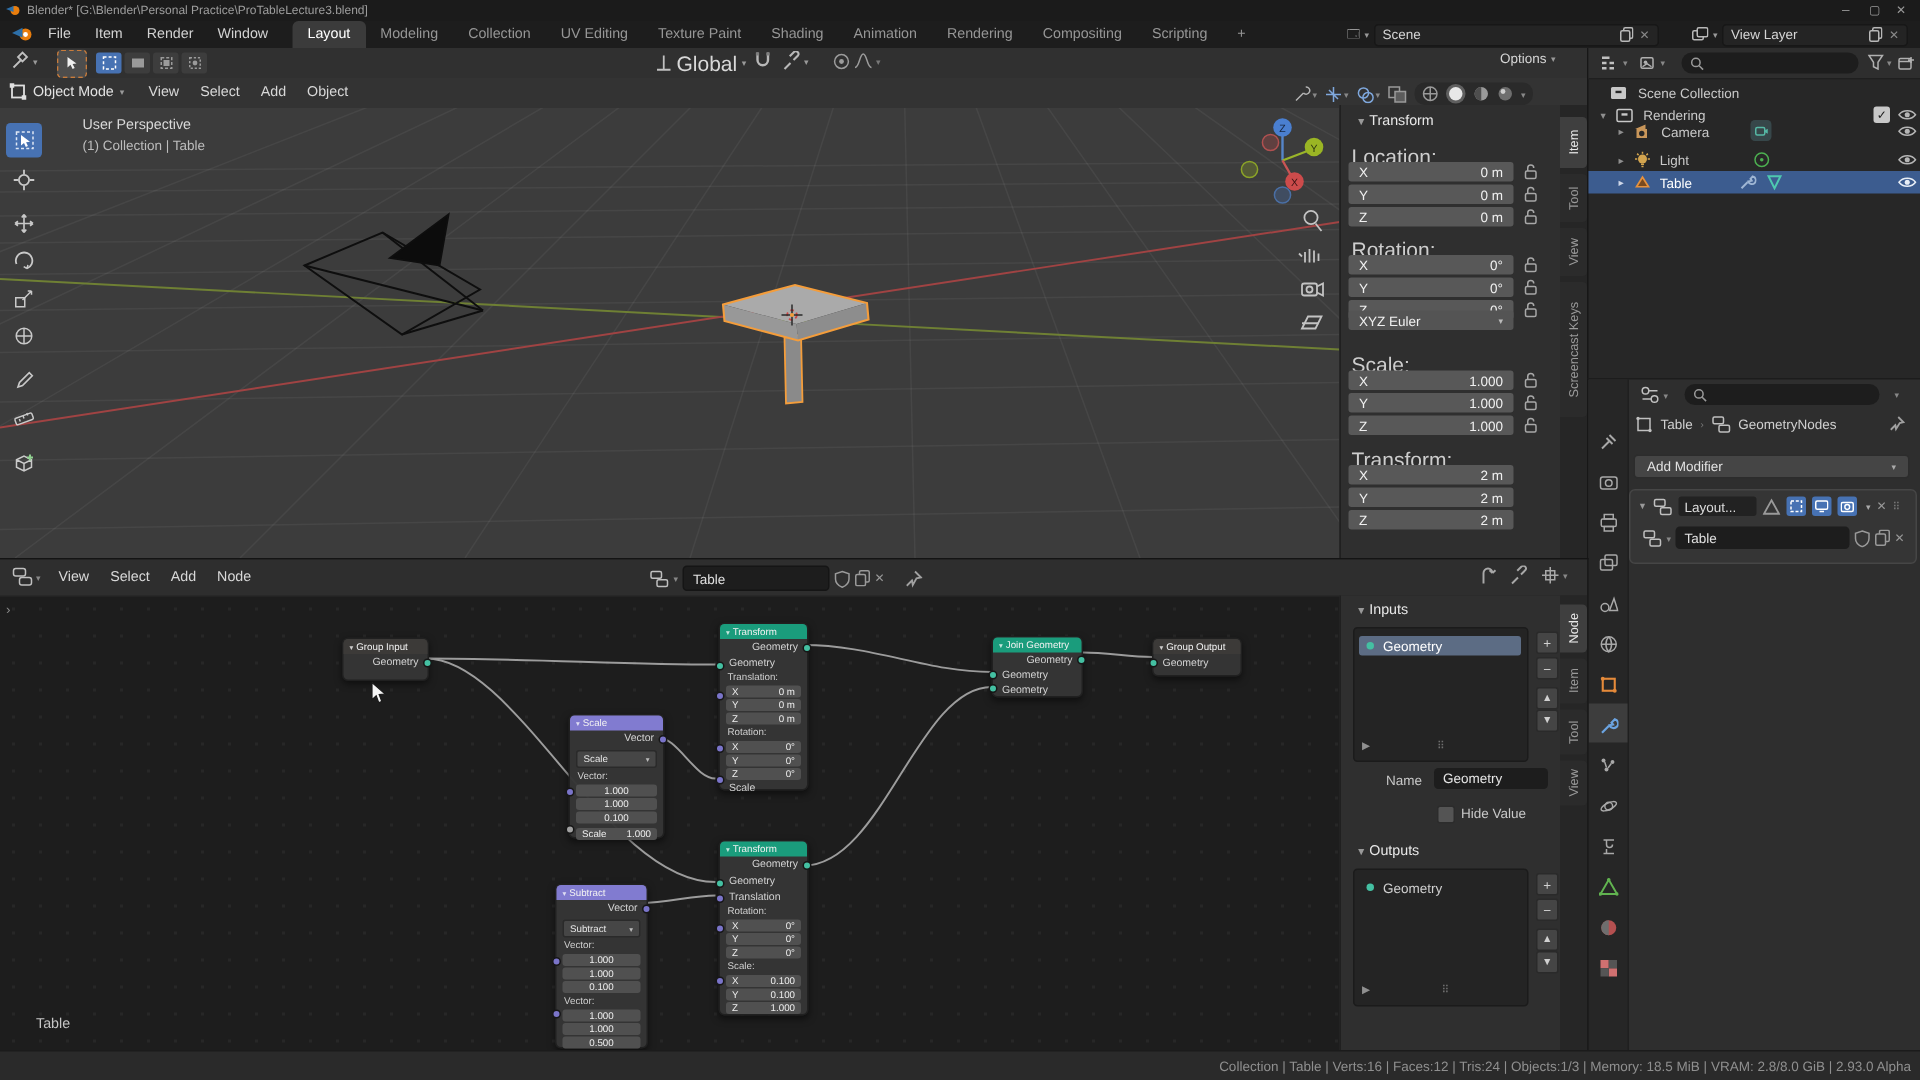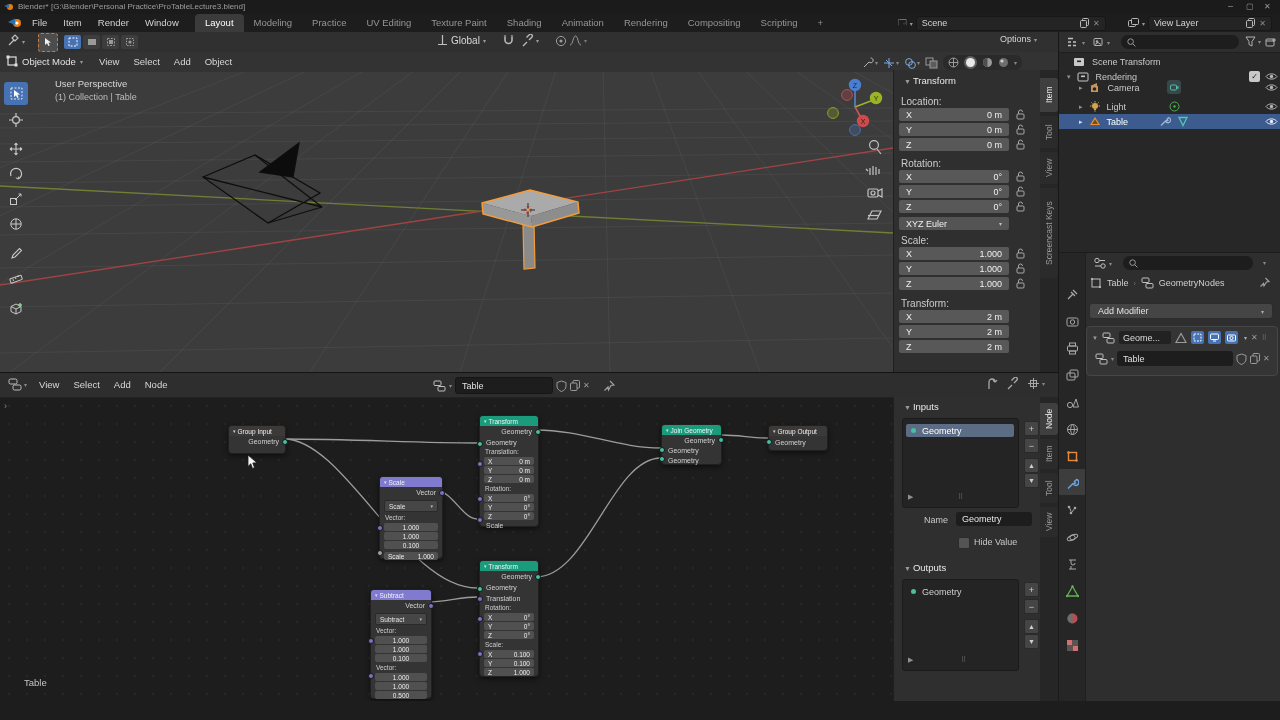--- a/index.html
+++ b/index.html
@@ -11,21 +11,21 @@
   .menu-item{font-size:9.5px;color:#d2d2d2;padding:0 8px;line-height:18px;}
   .ws-tab{font-size:9.5px;color:#969696;padding:0 10px;line-height:18px;border-radius:4px 4px 0 0;}
   .ws-tab.active{background:#3b3b3b;color:#ffffff;}
   .darkfield{background:#242424;border:1px solid #171717;border-radius:3px;color:#d5d5d5;}
   .hdr{background:#323232;border-bottom:1px solid #232323;}
   .vhdr-menu{font-size:9.5px;color:#d8d8d8;padding:0 7px;line-height:20px;}
   
   .pfield{position:absolute;left:5px;width:110px;height:13px;background:#585858;border-radius:2px;
           display:flex;align-items:center;justify-content:space-between;padding:0 7px;box-sizing:border-box;
           color:#f0f0f0;font-size:9px;}
-  .plabel{position:absolute;left:7px;color:#cdcdcd;font-size:10px;}
+  .plabel{position:absolute;left:7px;color:#cdcdcd;font-size:14px;}
   .lock{position:absolute;left:122px;width:9px;height:11px;}
   .vtab{position:absolute;left:0;width:18px;writing-mode:vertical-rl;transform:rotate(180deg);
         text-align:center;font-size:8.5px;color:#9a9a9a;background:#2b2b2b;border-radius:3px 0 0 3px;
         display:flex;align-items:center;justify-content:center;}
   .vtab.active{background:#3f3f3f;color:#e8e8e8;}
   
   .node{position:absolute;background:rgba(53,53,53,.97);border:1px solid #202020;border-radius:4px;
         box-shadow:0 2px 5px rgba(0,0,0,.5);font-size:7px;color:#d2d2d2;box-sizing:border-box;}
   .nhead{height:10px;border-radius:3px 3px 0 0;display:flex;align-items:center;padding:0 4px;gap:2px;
          font-size:6.5px;color:#f2f2f2;}
@@ -76,21 +76,21 @@
     <div class="abs flex" style="left:24px;top:0;height:18px;align-items:center;">
       <div class="menu-item">File</div>
       <div class="menu-item">Item</div>
       <div class="menu-item">Render</div>
       <div class="menu-item">Window</div>
       <div class="menu-item">Help</div>
     </div>
     <div class="abs flex" style="left:195px;top:0;height:18px;">
       <div class="ws-tab active">Layout</div>
       <div class="ws-tab">Modeling</div>
-      <div class="ws-tab">Practice</div>
+      <div class="ws-tab">Collection</div>
       <div class="ws-tab">UV Editing</div>
       <div class="ws-tab">Texture Paint</div>
       <div class="ws-tab">Shading</div>
       <div class="ws-tab">Animation</div>
       <div class="ws-tab">Rendering</div>
       <div class="ws-tab">Compositing</div>
       <div class="ws-tab">Scripting</div>
       <div class="ws-tab">+</div>
     </div>
 
@@ -161,21 +161,21 @@
           <svg width="10" height="10" viewBox="0 0 10 10">
             <rect x="1.5" y="1.5" width="7" height="7" fill="none" stroke="#9a9a9a" stroke-dasharray="1.5 1.2"></rect>
             <circle cx="5" cy="5" r="1.6" fill="#9a9a9a"></circle>
           </svg>
         </div>
     </div>
     <div class="abs flex" style="left:437px;top:2px;gap:3px;">
       <svg width="11" height="12" viewBox="0 0 11 12">
           <path d="M5.5 1 L5.5 10 M1 10.5 L10 10.5" stroke="#c0c0c0" stroke-width="1.2"></path>
         </svg>
-      <span style="color:#d8d8d8;font-size:10px;">Global</span>
+      <span style="color:#d8d8d8;font-size:14px;">Global</span>
       <span style="color:#999;font-size:6px;">▾</span>
     </div>
     <div class="abs flex" style="left:502px;top:2px;gap:6px;">
       <svg width="13" height="13" viewBox="0 0 13 13">
           <path d="M3 1 L3 6 a3.5 3.5 0 0 0 7 0 L10 1" fill="none" stroke="#b8b8b8" stroke-width="1.6"></path>
           <path d="M3 1 L3 3 M10 1 L10 3" stroke="#7d7d7d" stroke-width="2.2"></path>
         </svg>
       <span class="flex" style="gap:2px;">
         <svg width="13" height="13" viewBox="0 0 13 13">
             <path d="M2 12 L6 8 M8 6 L11 3 a1.8 1.8 0 0 0 -2.5 -2.5 L5.5 3.5" fill="none" stroke="#b8b8b8" stroke-width="1.4"></path>
@@ -449,21 +449,21 @@
         <path d="M2.5 5 V3 a2 2 0 0 1 4 0" fill="none" stroke="#a8a8a8"></path>
       </svg>
     <svg class="lock" style="top:116px;" viewBox="0 0 9 11">
         <rect x="1" y="5" width="7" height="5" rx="1" fill="none" stroke="#a8a8a8"></rect>
         <path d="M2.5 5 V3 a2 2 0 0 1 4 0" fill="none" stroke="#a8a8a8"></path>
       </svg>
     <svg class="lock" style="top:131px;" viewBox="0 0 9 11">
         <rect x="1" y="5" width="7" height="5" rx="1" fill="none" stroke="#a8a8a8"></rect>
         <path d="M2.5 5 V3 a2 2 0 0 1 4 0" fill="none" stroke="#a8a8a8"></path>
       </svg>
-    <div class="pfield" style="top:147px;background:#545454;">
+    <div class="pfield" style="top:137px;background:#545454;">
         <span>XYZ Euler</span>
         <span style="color:#bbb;font-size:6px;">▾</span>
       </div>
     <div class="plabel" style="top:165px;">Scale:</div>
     <div class="pfield" style="top:177px;">
         <span>X</span>
         <span>1.000</span>
       </div>
     <div class="pfield" style="top:192px;">
         <span>Y</span>
@@ -538,21 +538,21 @@
       <svg class="t" style="left:206px;top:4px;" width="12" height="12" viewBox="0 0 12 12">
           <rect x="1" y="3" width="8" height="7" rx="1" fill="none" stroke="#b0b0b0"></rect>
           <path d="M1 5 H9 M9 2 L9 6 M7 4 L11 4" stroke="#b0b0b0"></path>
         </svg>
     </div>
     <div class="orow" style="top:22px;">
       <svg style="margin-left:14px;" width="12" height="11" viewBox="0 0 12 11">
           <rect x="1" y="2" width="10" height="8" rx="1" fill="#c8c8c8"></rect>
           <rect x="4" y="4.5" width="4" height="1.6" fill="#272727"></rect>
         </svg>
-      <span style="margin-left:7px;">Scene Transform</span>
+      <span style="margin-left:7px;">Scene Collection</span>
     </div>
     <div class="orow" style="top:37px;">
       <span style="margin-left:8px;color:#8f8f8f;font-size:7px;">▾</span>
       <svg style="margin-left:6px;" width="12" height="11" viewBox="0 0 12 11">
           <rect x="1" y="2" width="10" height="8" rx="1" fill="none" stroke="#c8c8c8"></rect>
           <rect x="4" y="4.5" width="4" height="1.6" fill="#c8c8c8"></rect>
         </svg>
       <span style="margin-left:7px;">Rendering</span>
       <span class="abs icobtn" style="left:190px;top:2px;width:11px;height:11px;background:#c8c8c8;border-radius:2px;color:#222;font-size:8px;">✓</span>
       <svg class="abs" style="left:206px;top:3px;" width="13" height="9" viewBox="0 0 13 9">
@@ -750,21 +750,21 @@
     </div>
 
     <div class="abs" style="left:27px;top:73px;width:190px;height:48px;background:#353535;border:1px solid #464646;border-radius:4px;">
       <div class="abs flex" style="left:5px;top:4px;gap:4px;">
         <span style="color:#999;font-size:6px;">▼</span>
         <svg width="13" height="12" viewBox="0 0 13 12">
             <rect x="1" y="1" width="7" height="4.5" rx="1" fill="none" stroke="#c0c0c0"></rect>
             <rect x="5" y="6.5" width="7" height="4.5" rx="1" fill="none" stroke="#c0c0c0"></rect>
           </svg>
         <span class="flex" style="width:44px;height:13px;background:#222;border-radius:2px;padding:0 4px;color:#ddd;overflow:hidden;">
-            <span>Geome...</span>
+            <span>Layout...</span>
           </span>
         <svg width="12" height="12" viewBox="0 0 12 12">
             <path d="M6 1.5 L11 10.5 L1 10.5 Z" fill="none" stroke="#9a9a9a" stroke-width="1.2"></path>
           </svg>
         <span class="icobtn" style="width:13px;height:13px;background:#4772b3;border-radius:2px;">
             <svg width="9" height="9" viewBox="0 0 9 9">
               <rect x="1" y="1" width="7" height="7" fill="none" stroke="#fff" stroke-dasharray="2 1.2"></rect>
             </svg>
           </span>
         <span class="icobtn" style="width:13px;height:13px;background:#4772b3;border-radius:2px;">
@@ -1115,14 +1115,18 @@
     </div>
 
     <div class="abs" style="left:1040px;top:24px;width:18px;height:304px;background:#262626;">
       <div class="vtab active" style="top:6px;height:32px;">Node</div>
       <div class="vtab" style="top:42px;height:30px;">Item</div>
       <div class="vtab" style="top:76px;height:30px;">Tool</div>
       <div class="vtab" style="top:110px;height:30px;">View</div>
     </div>
   </div>
 
+  <div class="abs" style="left:0;top:700px;width:1280px;height:20px;background:#2a2a2a;border-top:1px solid #1b1b1b;">
+
+    <div class="t" style="right:6px;top:5px;left:auto;color:#8f8f8f;font-size:9px;">Collection | Table | Verts:16 | Faces:12 | Tris:24 | Objects:1/3 | Memory: 18.5 MiB | VRAM: 2.8/8.0 GiB | 2.93.0 Alpha</div>
+  </div>
 
 </div>
 
 </body></html>

